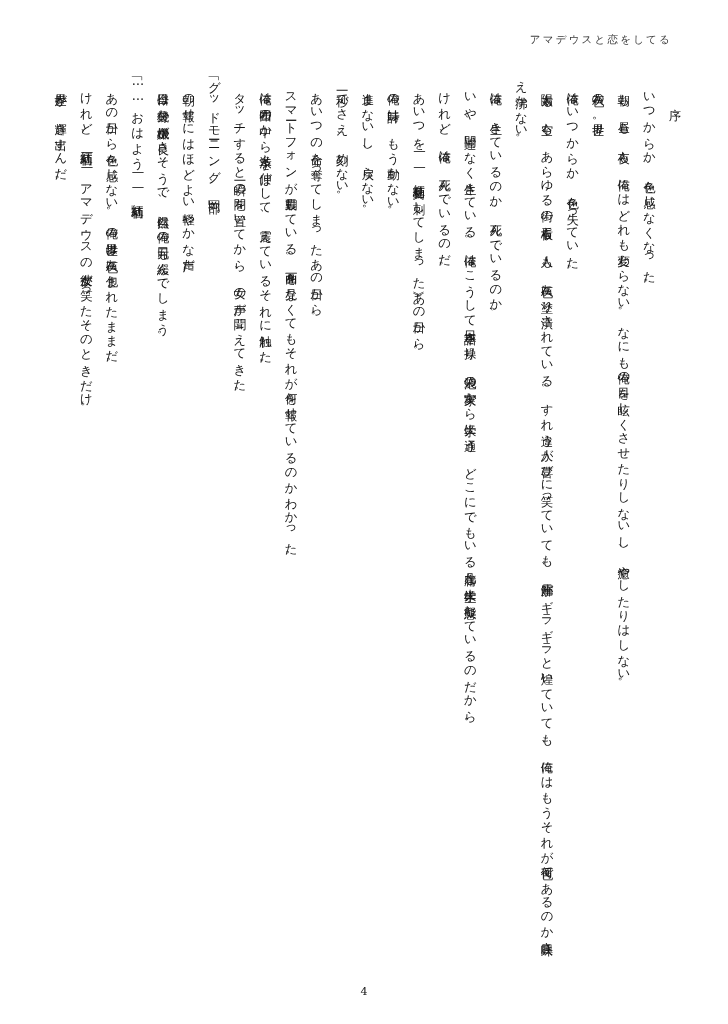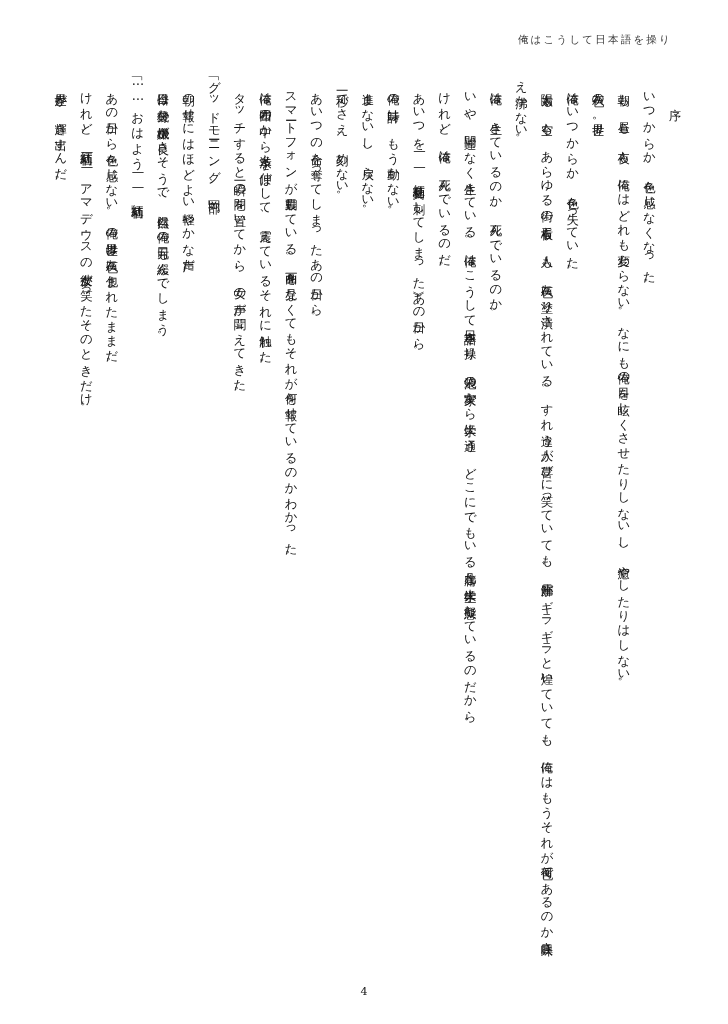--- a/index.html
+++ b/index.html
@@ -77,21 +77,21 @@
     font-size: 11px;
     color: #111111;
     font-family: "DejaVu Serif", "Liberation Serif", serif;
   }
 </style>
 </head>
 <body>
 
 <div class="page">
 
-  <div class="running-header">俺はこうして日本語を操り</div>
+  <div class="running-header">アマデウスと恋をしてる</div>
 
   <div class="body-text">
     <p class="heading">序</p>
     <p class="blank"></p>
     <p>いつからか、色を感じなくなった。</p>
     <p>朝も、昼も、夜も、俺にはどれも変わらない。なにも俺の目を眩しくさせたりしないし、癒やしたりはしない。</p>
     <p>灰色の、世界。</p>
     <p class="blank"></p>
     <p>俺はいつからか、色を失っていた。</p>
     <p>太陽も、空も、あらゆる街の看板も、人も、灰色に塗り潰されている。すれ違う人が喜びに笑っていても、電飾がギラギラと煌いていても、俺にはもうそれが何色であるのか興味さえ沸かない。</p>

